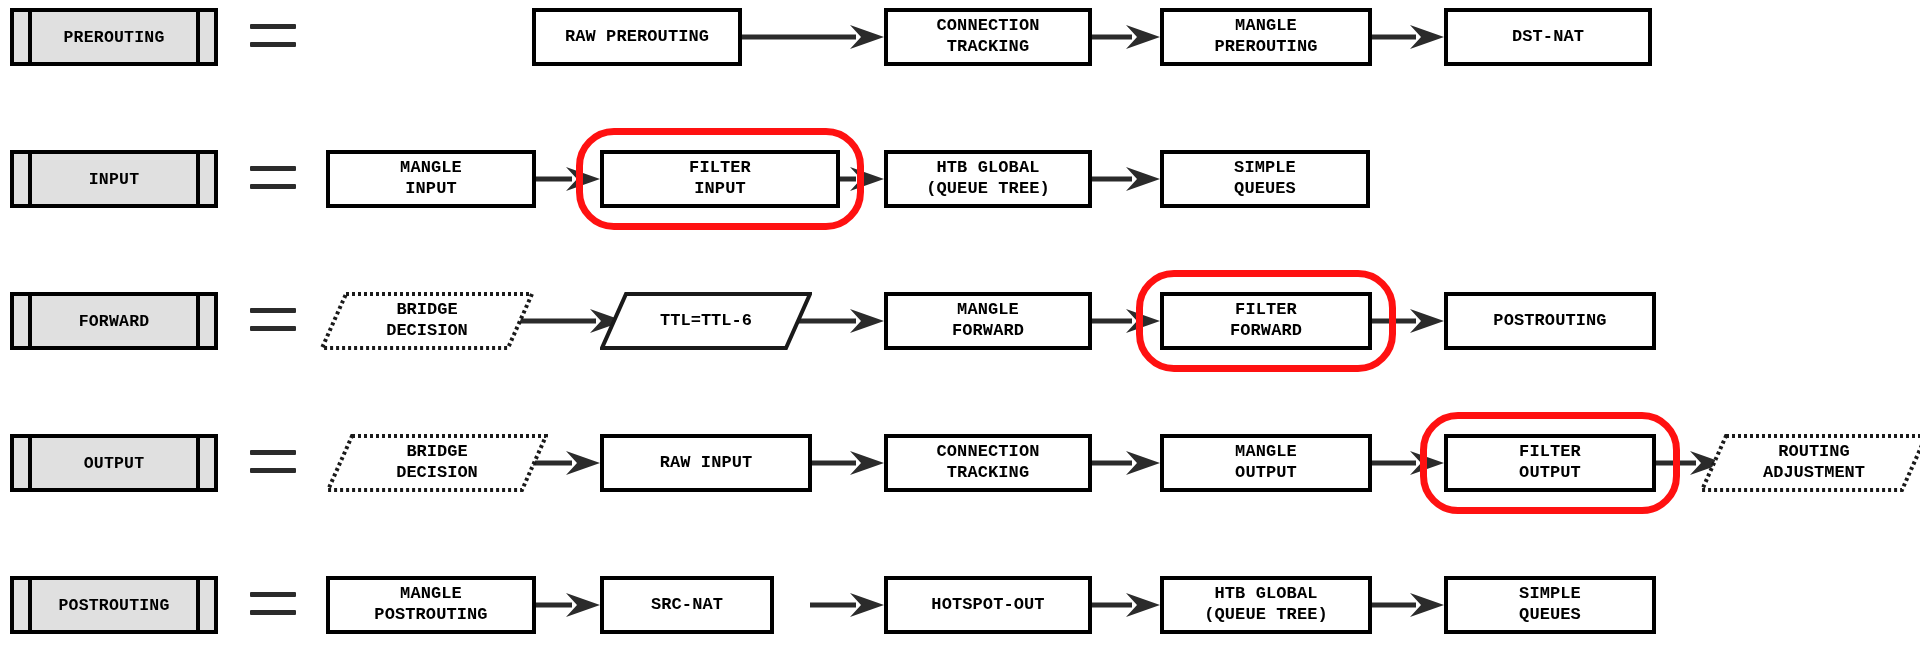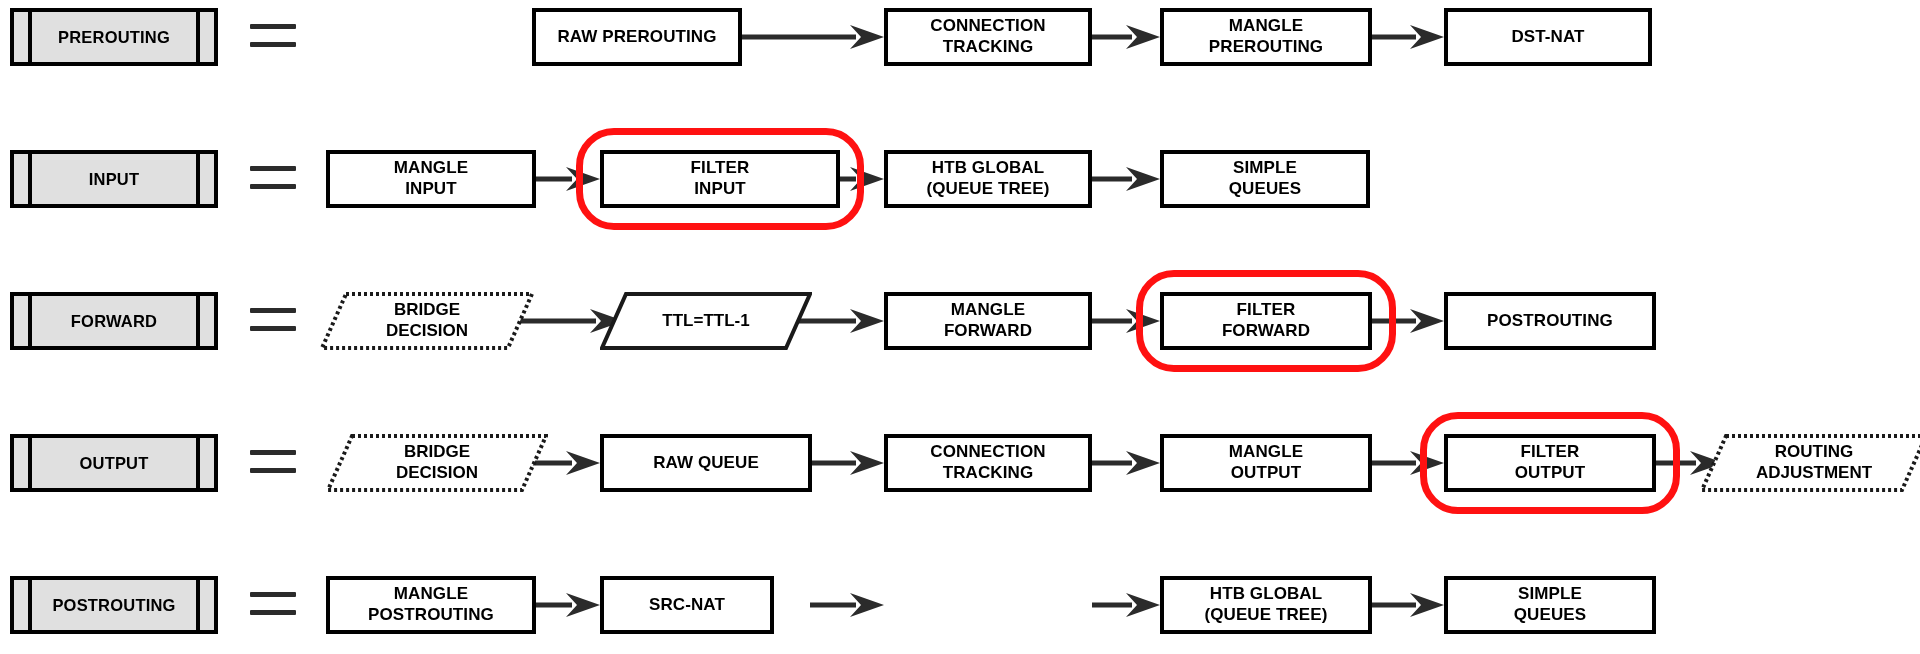--- a/index.html
+++ b/index.html
@@ -10,20 +10,21 @@
   body {
     width: 1920px;
     height: 654px;
     font-family: "Liberation Sans", sans-serif;
     overflow: hidden;
   }
   #diagram {
     position: relative;
     width: 1920px;
     height: 654px;
+    font-family: Liberation Mono, monospace;
   }
 
   
   .chain-label {
     position: absolute;
     box-sizing: border-box;
     height: 58px;
     border: 4px solid #000;
     background: #e0e0e0;
     display: flex;
@@ -229,21 +230,21 @@
     <div class="arrow" style="left: 512px; top: 308px; width: 112px;">
       <svg width="112" height="26" viewBox="0 0 112 26">
         <line x1="0" y1="13" x2="84" y2="13" stroke="#2b2b2b" stroke-width="5"></line>
         <path d="M 78 1 L 112 13 L 78 25 L 89 13 Z" fill="#2b2b2b"></path>
       </svg>
     </div>
     <div class="para" style="left: 600px; top: 292px; width: 212px; height: 58px;">
       <svg width="212" height="58" viewBox="0 0 212 58">
         <polygon points="26,2 210,2 186,56 2,56" fill="#ffffff" stroke="#1a1a1a" stroke-width="4" stroke-linejoin="miter"></polygon>
       </svg>
-      <div class="para-text">TTL=TTL-1</div>
+      <div class="para-text">TTL=TTL-6</div>
     </div>
     <div class="arrow" style="left: 790px; top: 308px; width: 94px;">
       <svg width="94" height="26" viewBox="0 0 94 26">
         <line x1="0" y1="13" x2="66" y2="13" stroke="#2b2b2b" stroke-width="5"></line>
         <path d="M 60 1 L 94 13 L 60 25 L 71 13 Z" fill="#2b2b2b"></path>
       </svg>
     </div>
     <div class="node" style="left: 884px; top: 292px; width: 208px; height: 58px;">
       <span>MANGLE<br>FORWARD</span>
     </div>
@@ -281,21 +282,21 @@
       </svg>
       <div class="para-text">BRIDGE<br>DECISION</div>
     </div>
     <div class="arrow" style="left: 526px; top: 450px; width: 74px;">
       <svg width="74" height="26" viewBox="0 0 74 26">
         <line x1="0" y1="13" x2="46" y2="13" stroke="#2b2b2b" stroke-width="5"></line>
         <path d="M 40 1 L 74 13 L 40 25 L 51 13 Z" fill="#2b2b2b"></path>
       </svg>
     </div>
     <div class="node" style="left: 600px; top: 434px; width: 212px; height: 58px;">
-      <span>RAW QUEUE</span>
+      <span>RAW INPUT</span>
     </div>
     <div class="arrow" style="left: 812px; top: 450px; width: 72px;">
       <svg width="72" height="26" viewBox="0 0 72 26">
         <line x1="0" y1="13" x2="44" y2="13" stroke="#2b2b2b" stroke-width="5"></line>
         <path d="M 38 1 L 72 13 L 38 25 L 49 13 Z" fill="#2b2b2b"></path>
       </svg>
     </div>
     <div class="node" style="left: 884px; top: 434px; width: 208px; height: 58px;">
       <span>CONNECTION<br>TRACKING</span>
     </div>
@@ -350,20 +351,23 @@
     </div>
     <div class="node" style="left: 600px; top: 576px; width: 174px; height: 58px;">
       <span>SRC-NAT</span>
     </div>
     <div class="arrow" style="left: 810px; top: 592px; width: 74px;">
       <svg width="74" height="26" viewBox="0 0 74 26">
         <line x1="0" y1="13" x2="46" y2="13" stroke="#2b2b2b" stroke-width="5"></line>
         <path d="M 40 1 L 74 13 L 40 25 L 51 13 Z" fill="#2b2b2b"></path>
       </svg>
     </div>
+    <div class="node" style="left: 884px; top: 576px; width: 208px; height: 58px;">
+      <span>HOTSPOT-OUT</span>
+    </div>
     <div class="arrow" style="left: 1092px; top: 592px; width: 68px;">
       <svg width="68" height="26" viewBox="0 0 68 26">
         <line x1="0" y1="13" x2="40" y2="13" stroke="#2b2b2b" stroke-width="5"></line>
         <path d="M 34 1 L 68 13 L 34 25 L 45 13 Z" fill="#2b2b2b"></path>
       </svg>
     </div>
     <div class="node" style="left: 1160px; top: 576px; width: 212px; height: 58px;">
       <span>HTB GLOBAL<br>(QUEUE TREE)</span>
     </div>
     <div class="arrow" style="left: 1372px; top: 592px; width: 72px;">

